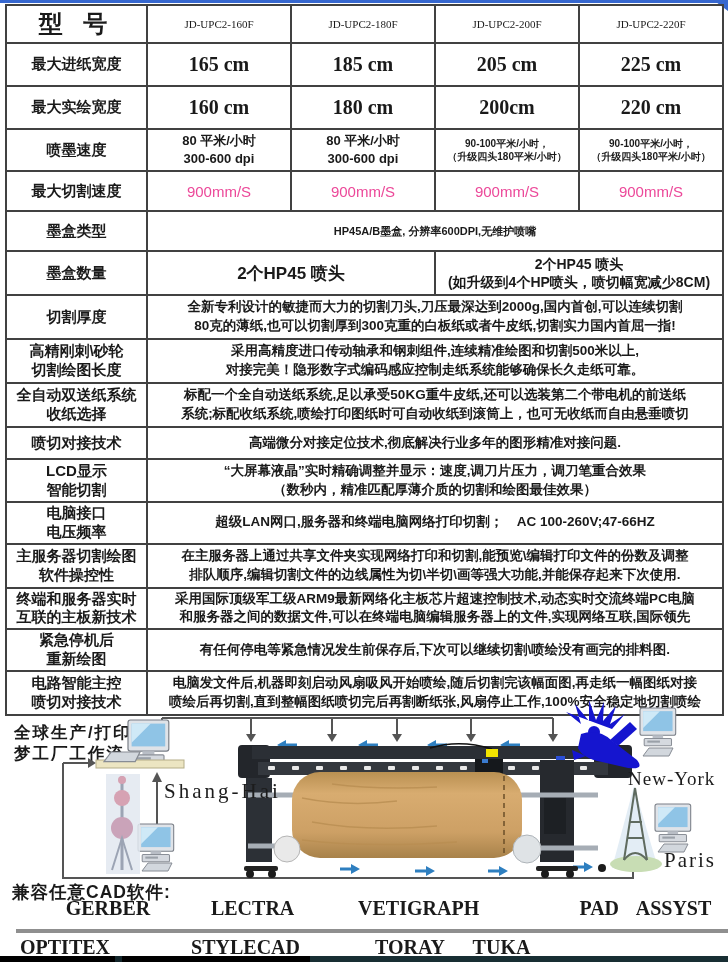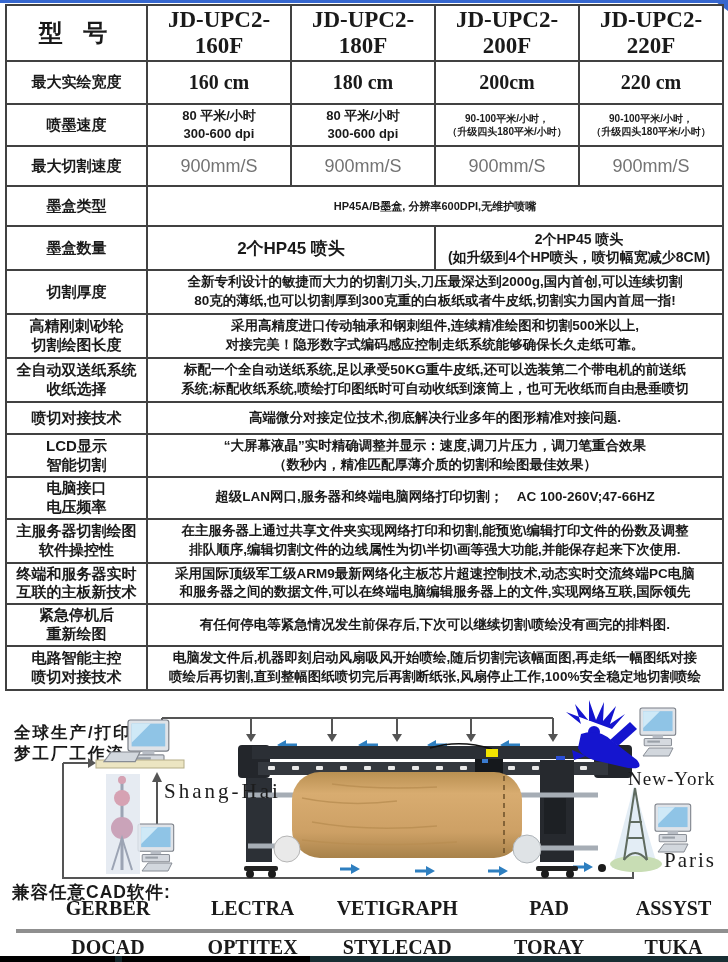--- a/index.html
+++ b/index.html
@@ -7,43 +7,43 @@
     width:728px;height:962px;position:relative;background:#fff;overflow:hidden;
     font-family:"Liberation Sans",sans-serif;color:#1a1a1a;
   }
   .topstrip{position:absolute;top:0;left:0;width:728px;height:3px;background:#3667cf;}
   .topcorner{position:absolute;top:0;right:0;width:20px;height:11px;background:#3667cf;
     clip-path:polygon(0 0,100% 0,100% 100%,45% 25%);}
   table.spec{position:absolute;left:5px;top:4px;width:717px;border-collapse:collapse;table-layout:fixed;}
   table.spec td{border:2px solid #414141;text-align:center;vertical-align:middle;
     padding:1px 3px;white-space:pre-line;overflow:hidden;}
   .hlabel{font-weight:bold;font-size:24px;letter-spacing:7px;margin-left:20px;}
-  .model{font-family:"Liberation Serif",serif;font-weight:bold;font-size:23px;border-radius:17px;}
+  .model{font-family:"Liberation Serif",serif;font-weight:normal;font-size:11px;border-radius:17px;}
   .lbl{font-weight:bold;font-size:15px;line-height:1.25;}
   .val{font-family:"Liberation Serif",serif;font-weight:bold;font-size:20px;}
-  .sv{font-size:18px;color:#737373;}
+  .sv{font-size:15px;color:#ec4899;}
   .sb13{font-weight:bold;font-size:13px;line-height:1.35;}
   .sb12{font-weight:bold;font-size:10px;line-height:1.35;}
   .ct{font-weight:bold;font-size:11px;}
   .cc1{font-weight:bold;font-size:17px;}
   .cc2{font-weight:bold;font-size:14px;line-height:1.3;}
   .desc{font-weight:bold;font-size:13.5px;line-height:1.4;}
   .caption{position:absolute;left:14px;top:722px;font-weight:bold;font-size:16.5px;
     letter-spacing:2px;line-height:1.3;white-space:pre-line;}
   .city{position:absolute;font-family:"Liberation Serif",serif;color:#1c1c1c;}
   .city.sh{left:164px;top:779px;font-size:21px;letter-spacing:3px;}
   .city.ny{left:628px;top:768px;font-size:19px;letter-spacing:1px;}
   .city.pa{left:664px;top:848px;font-size:21px;letter-spacing:2px;text-align:right;}
   .flowsvg{position:absolute;left:0;top:698px;width:728px;height:192px;}
   .cadtitle{position:absolute;left:12px;top:880px;font-weight:bold;font-size:17.5px;letter-spacing:1px;}
   .cadrow{position:absolute;left:0;width:728px;display:flex;
     font-family:"Liberation Serif",serif;font-weight:bold;font-size:20px;}
   .cadrow span{display:block;text-align:center;}
-  .cadrow .w1{width:170px;margin-left:26px;}.cadrow .w2{width:130px;}.cadrow .w3{width:170px;}
-  .cadrow .w4{width:145px;}.cadrow .w5{width:113px;}
+  .cadrow .w1{width:170px;margin-left:26px;}.cadrow .w2{width:130px;}.cadrow .w3{width:170px;text-align:right;}
+  .cadrow .w4{width:145px;text-align:right;}.cadrow .w5{width:113px;}
   .cadrow.r1{top:897px;}.cadrow.r2{top:936px;}
   .divider{position:absolute;left:16px;right:0;top:929px;height:4px;background:#8f8f8f;}
   .bottombar{position:absolute;left:0;top:956px;width:728px;height:6px;
     background:linear-gradient(to right,#000 0 115px,#13262b 115px 122px,#000 122px 310px,#182e33 310px 100%);}
 </style>
 </head>
 <body>
 
 <div class="topstrip"></div>
 <div class="topcorner"></div>
@@ -56,20 +56,27 @@
       <col style="width:144px">
       <col style="width:144px">
     </colgroup>
   <tbody>
       <tr style="height:38px">
     <td class="hlabel">型 号</td>
     <td class="model">JD-UPC2-160F</td>
     <td class="model">JD-UPC2-180F</td>
     <td class="model">JD-UPC2-200F</td>
     <td class="model">JD-UPC2-220F</td>
+  </tr>
+  <tr style="height:43px">
+    <td class="lbl">最大进纸宽度</td>
+    <td class="val">165 cm</td>
+    <td class="val">185 cm</td>
+    <td class="val">205 cm</td>
+    <td class="val">225 cm</td>
   </tr>
   <tr style="height:43px">
     <td class="lbl">最大实绘宽度</td>
     <td class="val">160 cm</td>
     <td class="val">180 cm</td>
     <td class="val">200cm</td>
     <td class="val">220 cm</td>
   </tr>
   <tr style="height:42px">
     <td class="lbl">喷墨速度</td>
@@ -332,19 +339,18 @@
 <div class="cadtitle">兼容任意CAD软件:</div>
 <div class="cadrow r1">
   <span class="w1">GERBER</span>
   <span class="w2">LECTRA</span>
   <span class="w3">VETIGRAPH</span>
   <span class="w4">PAD</span>
   <span class="w5">ASSYST</span>
 </div>
 <div class="divider"></div>
 <div class="cadrow r2">
-  <span class="w1">DOCAD</span>
   <span class="w2">OPTITEX</span>
   <span class="w3">STYLECAD</span>
   <span class="w4">TORAY</span>
   <span class="w5">TUKA</span>
 </div>
 <div class="bottombar"></div>
 
 </body></html>

